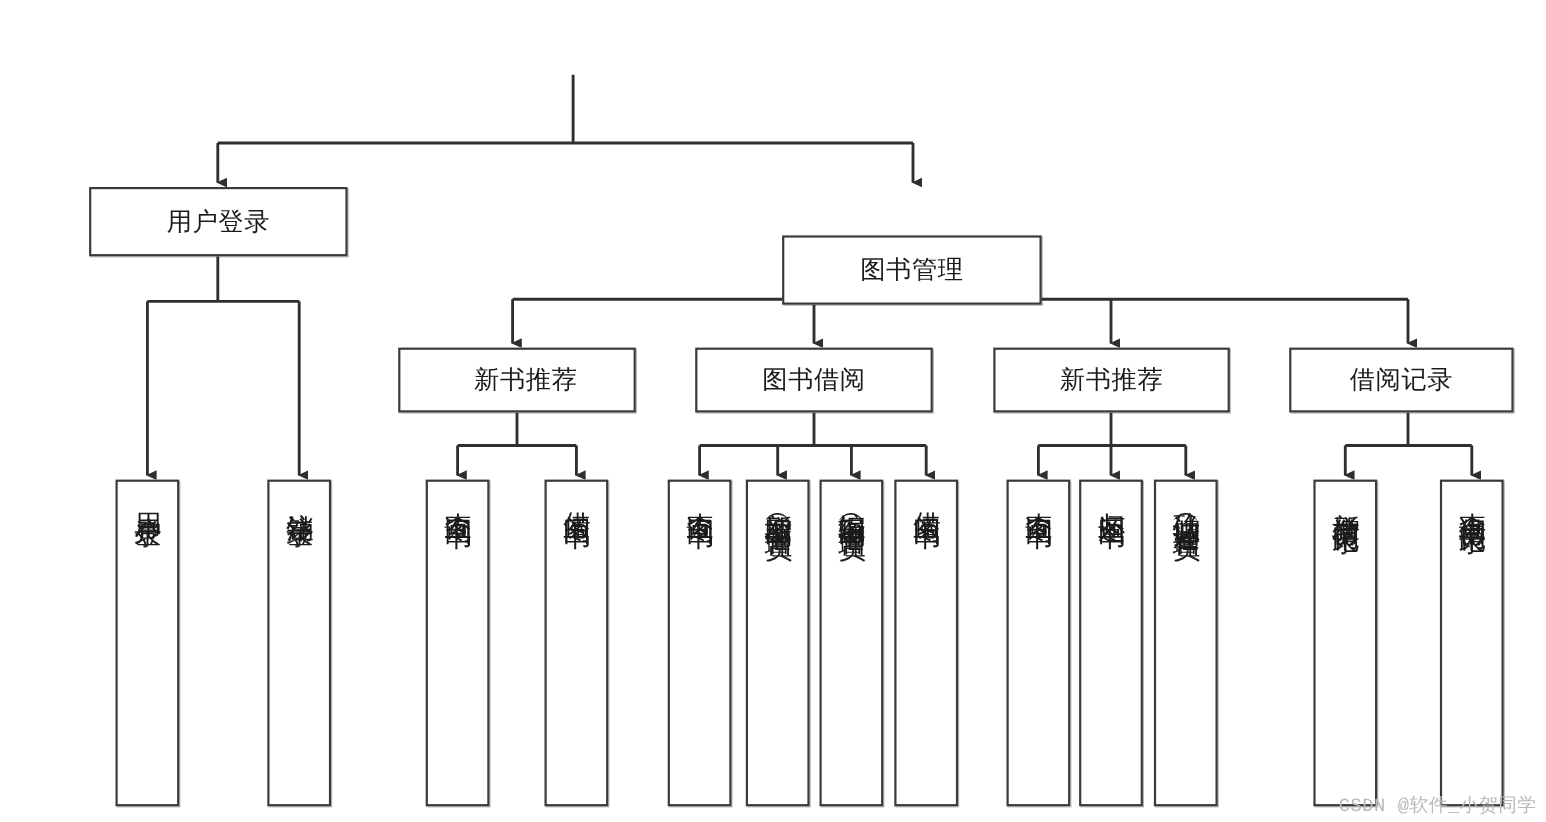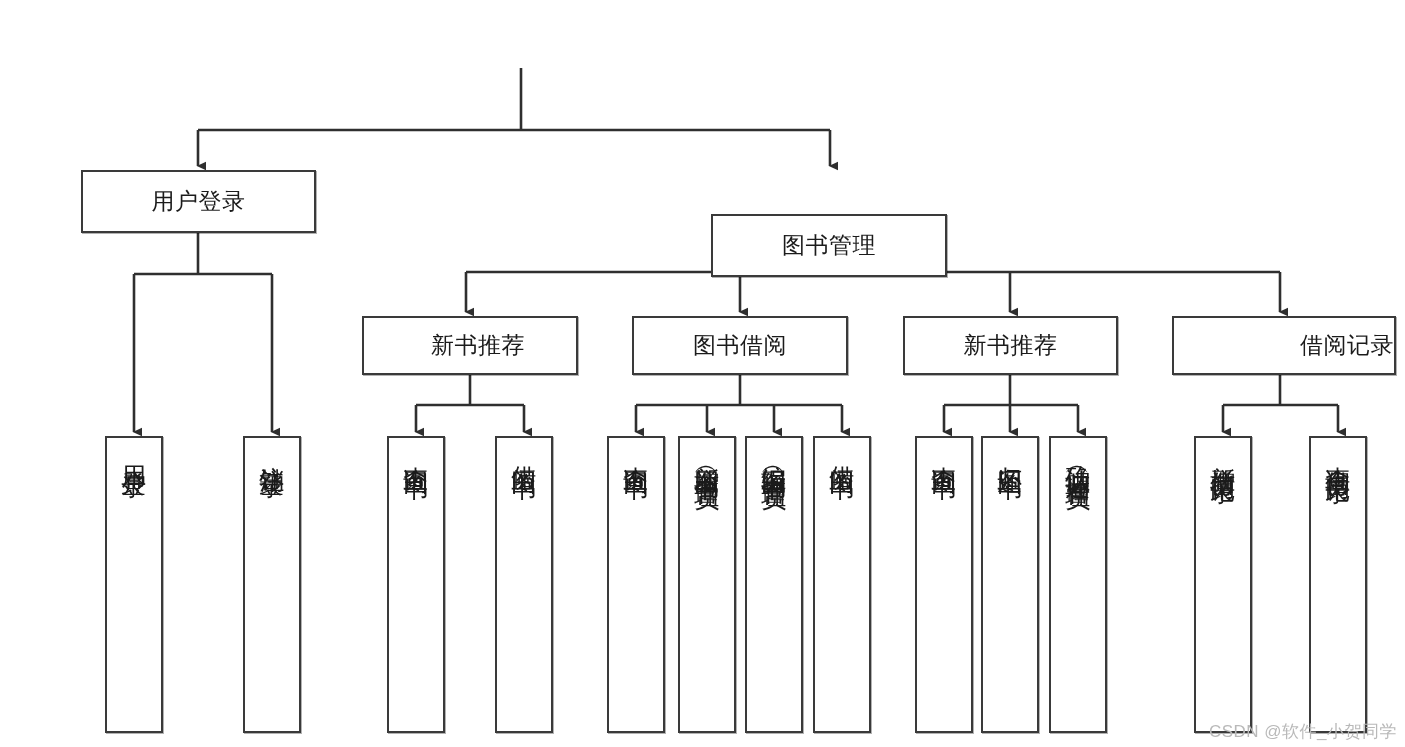--- a/index.html
+++ b/index.html
@@ -60,20 +60,21 @@
   }
   .watermark {
     position: absolute;
     right: 8px;
     bottom: 4px;
     font-size: 17px;
     color: #b9b9b9;
     letter-spacing: 0.5px;
     z-index: 5;
     white-space: nowrap;
+    font-family: Liberation Mono, monospace;
   }
 </style>
 </head>
 <body>
 
 <div id="canvas">
 
   <svg class="edges" viewBox="0 0 1405 747">
     <defs>
       <marker id="arrow" markerWidth="11" markerHeight="11" refX="5" refY="8.4" orient="auto" markerUnits="userSpaceOnUse">
@@ -140,21 +141,21 @@
   </div>
 
   <div class="node h" style="left:632px; top:316px; width:216px; height:59px;">
     <span class="label">图书借阅</span>
   </div>
 
   <div class="node h" style="left:903px; top:316px; width:215px; height:59px;">
     <span class="label">新书推荐</span>
   </div>
 
-  <div class="node h" style="left:1172px; top:316px; width:224px; height:59px;justify-content:flex-end;">
+  <div class="node h" style="left:1172px; top:316px; width:204px; height:59px;">
     <span class="label">借阅记录</span>
   </div>
 
   <div class="node v" style="left:105px; top:436px; width:58px; height:297px;">
     <span class="label">用户登录</span>
   </div>
 
   <div class="node v" style="left:243px; top:436px; width:58px; height:297px;">
     <span class="label">注销登录</span>
   </div>

